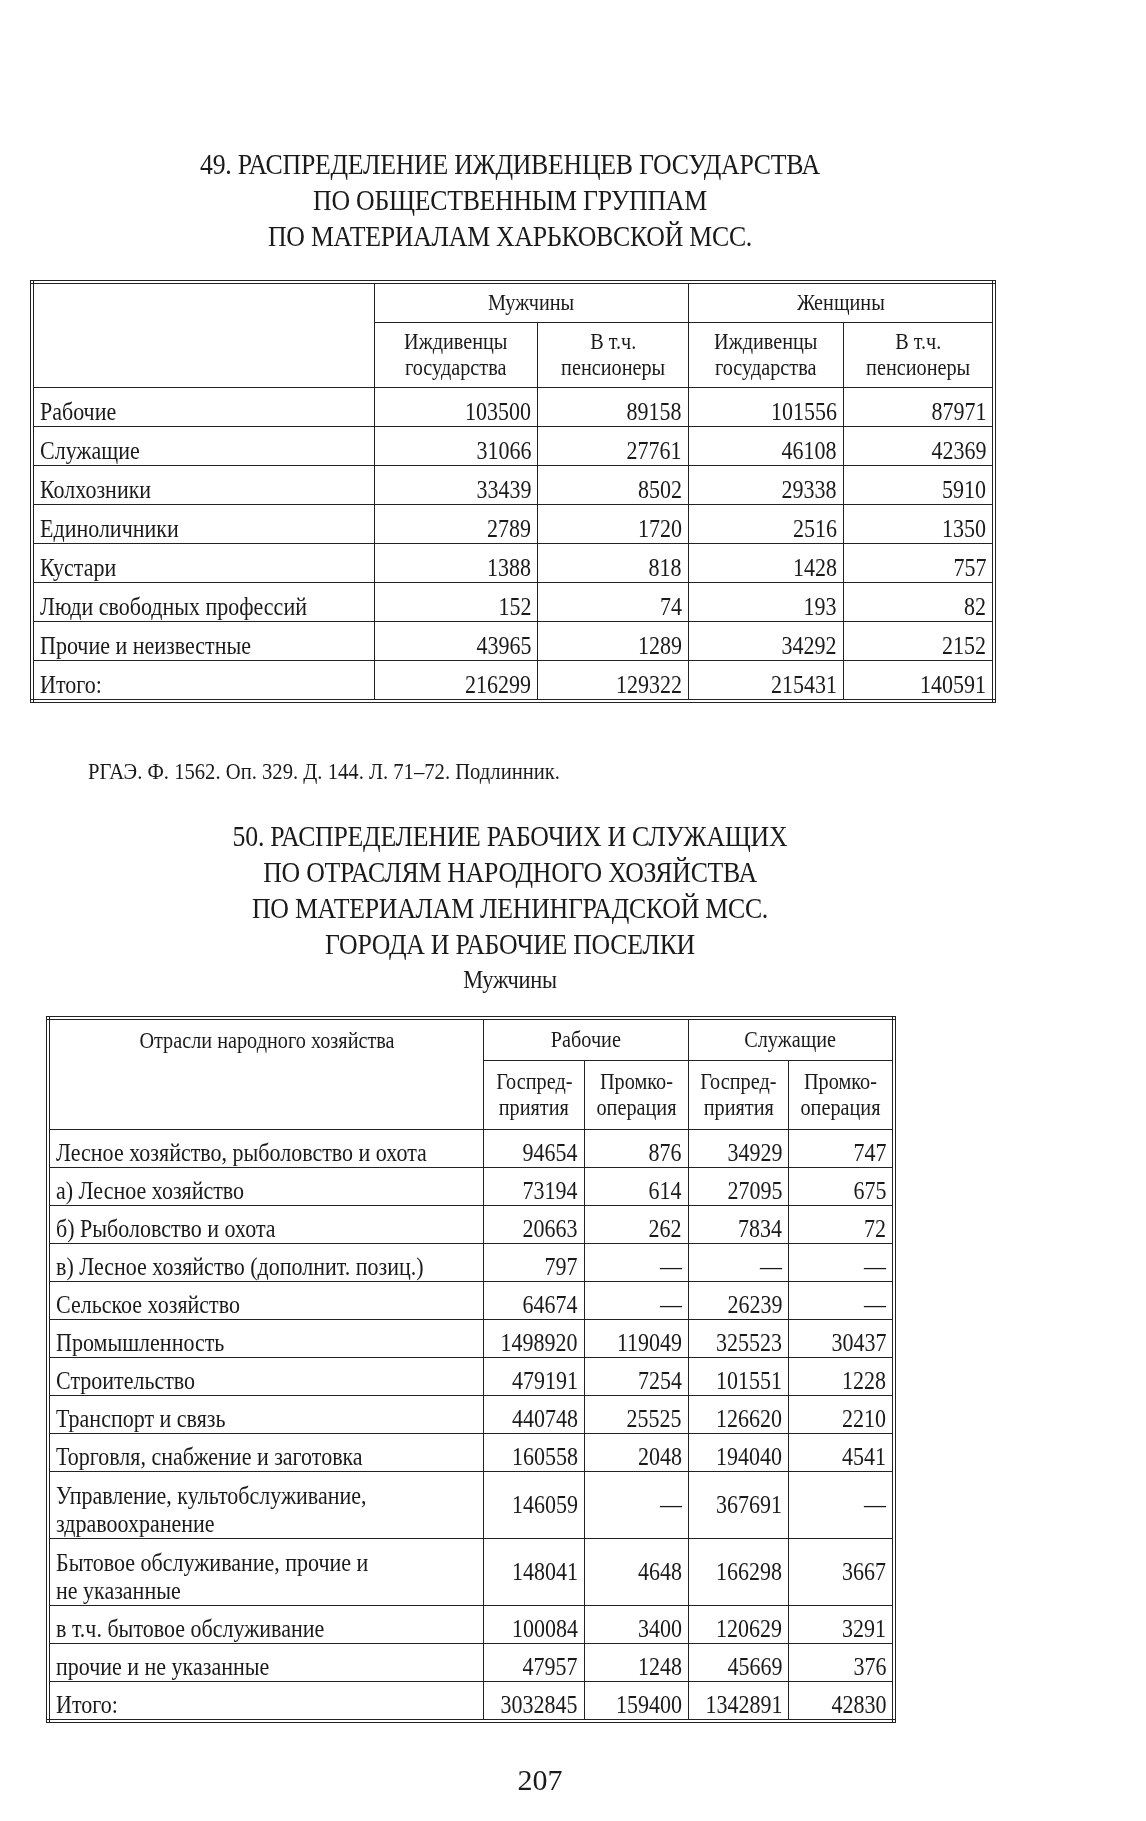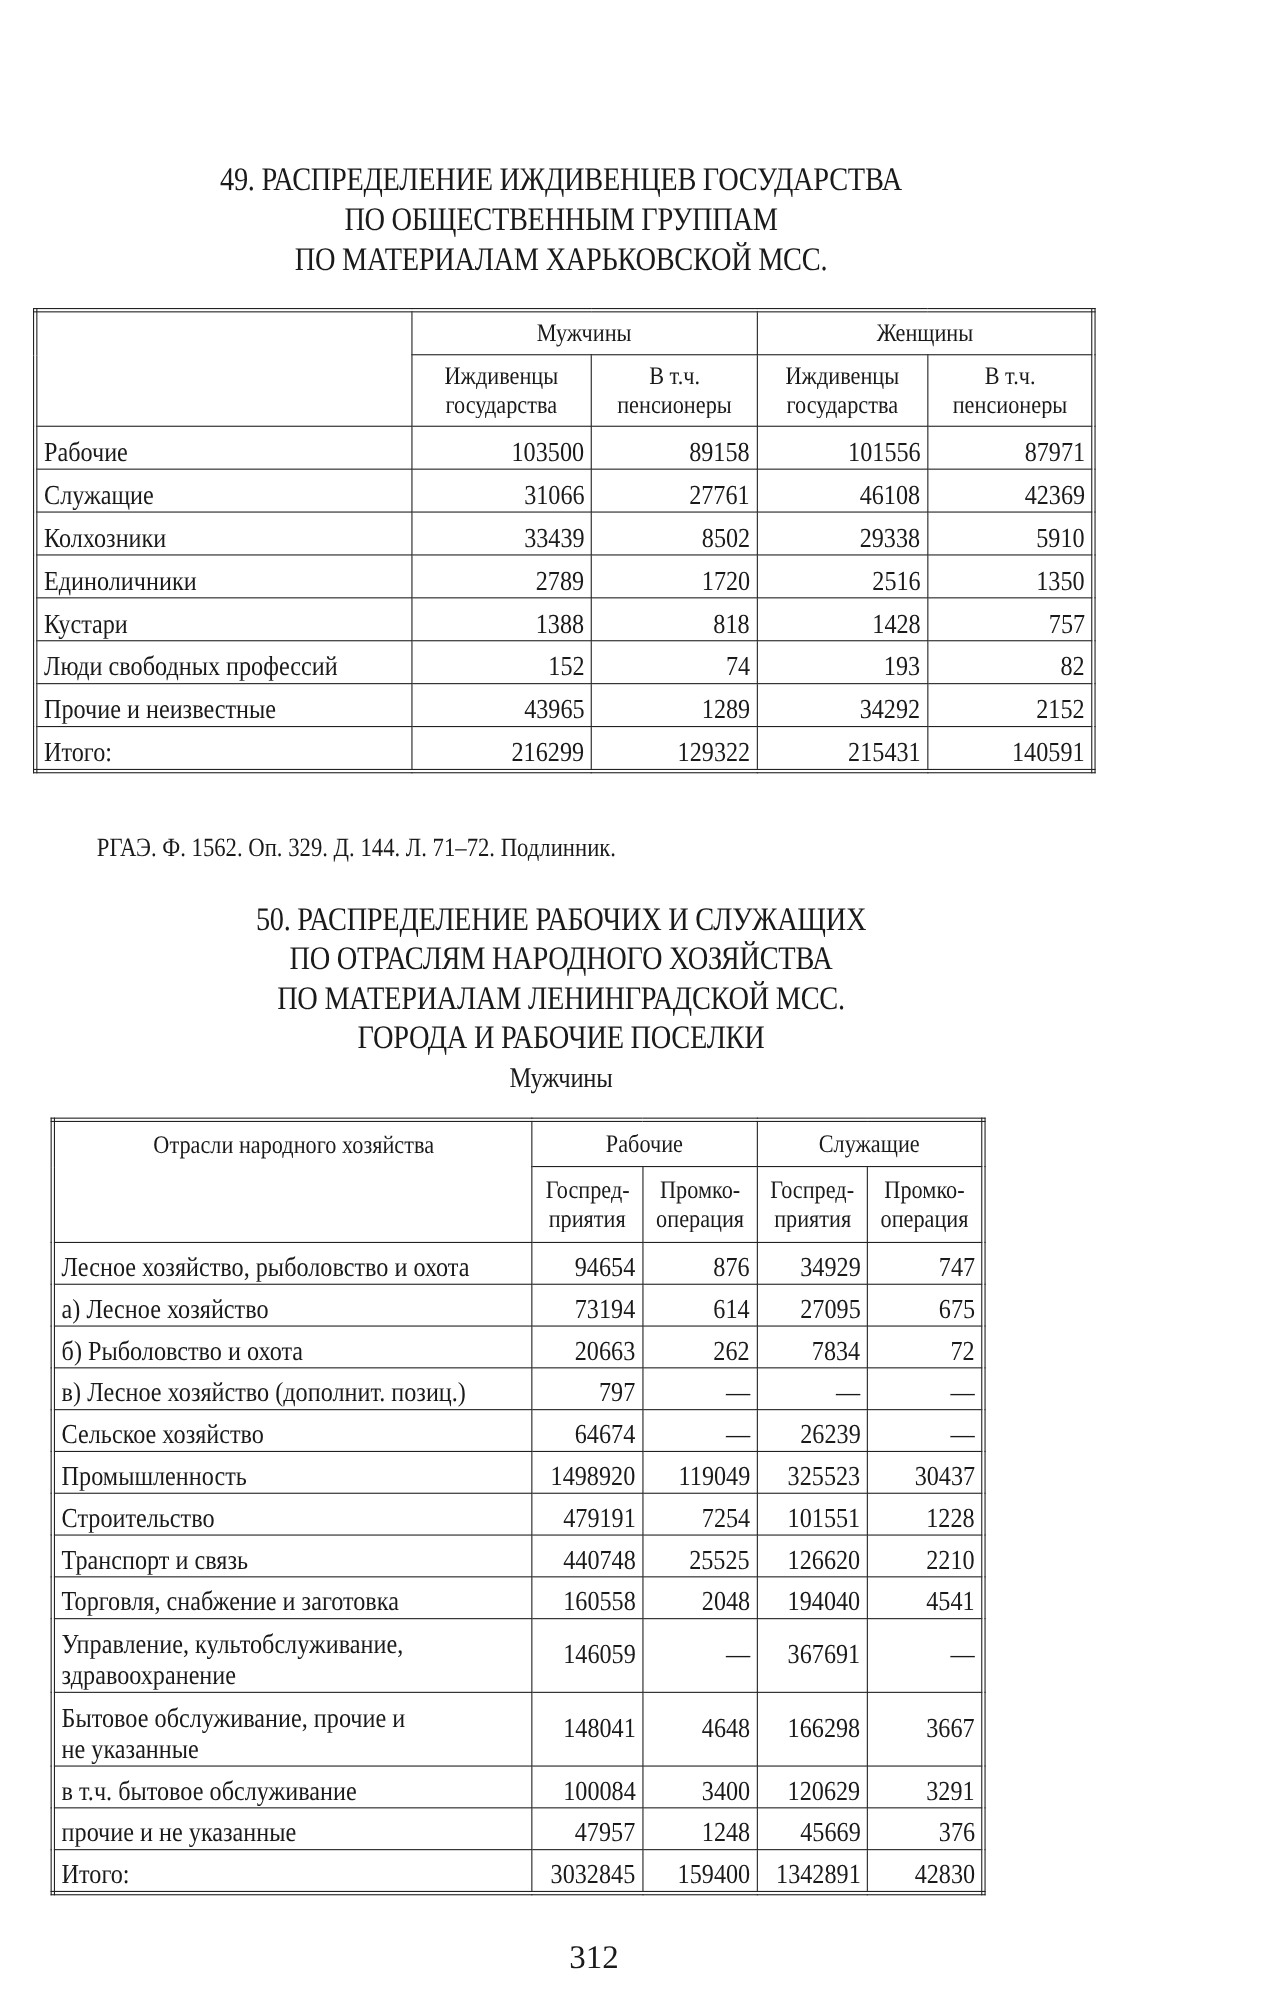--- a/index.html
+++ b/index.html
@@ -329,14 +329,14 @@
     <tr class="row">
       <td class="lbl"><span class="cond">Итого:</span></td>
       <td class="num"><span class="cond-r">3032845</span></td>
       <td class="num"><span class="cond-r">159400</span></td>
       <td class="num"><span class="cond-r">1342891</span></td>
       <td class="num"><span class="cond-r">42830</span></td>
     </tr>
   </tbody>
     </table>
 
-  <div id="page-number">312</div>
+  <div id="page-number">207</div>
 </div>
 
 </body></html>

